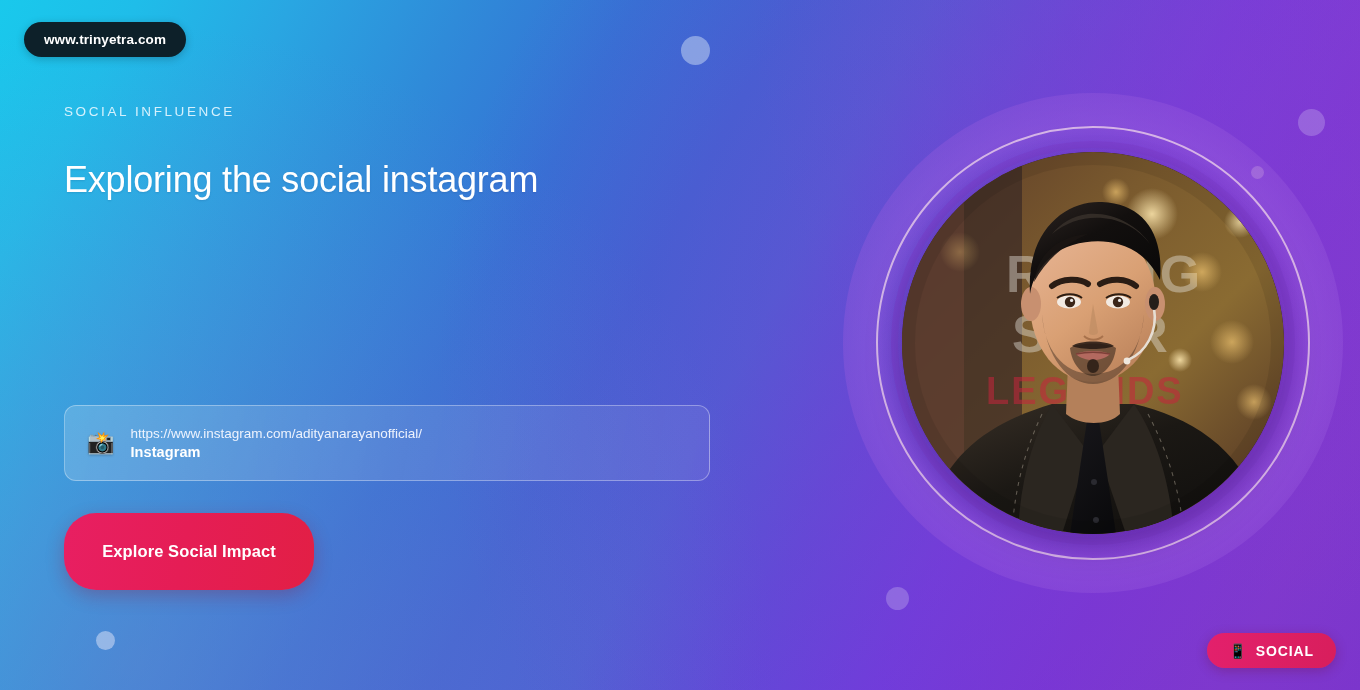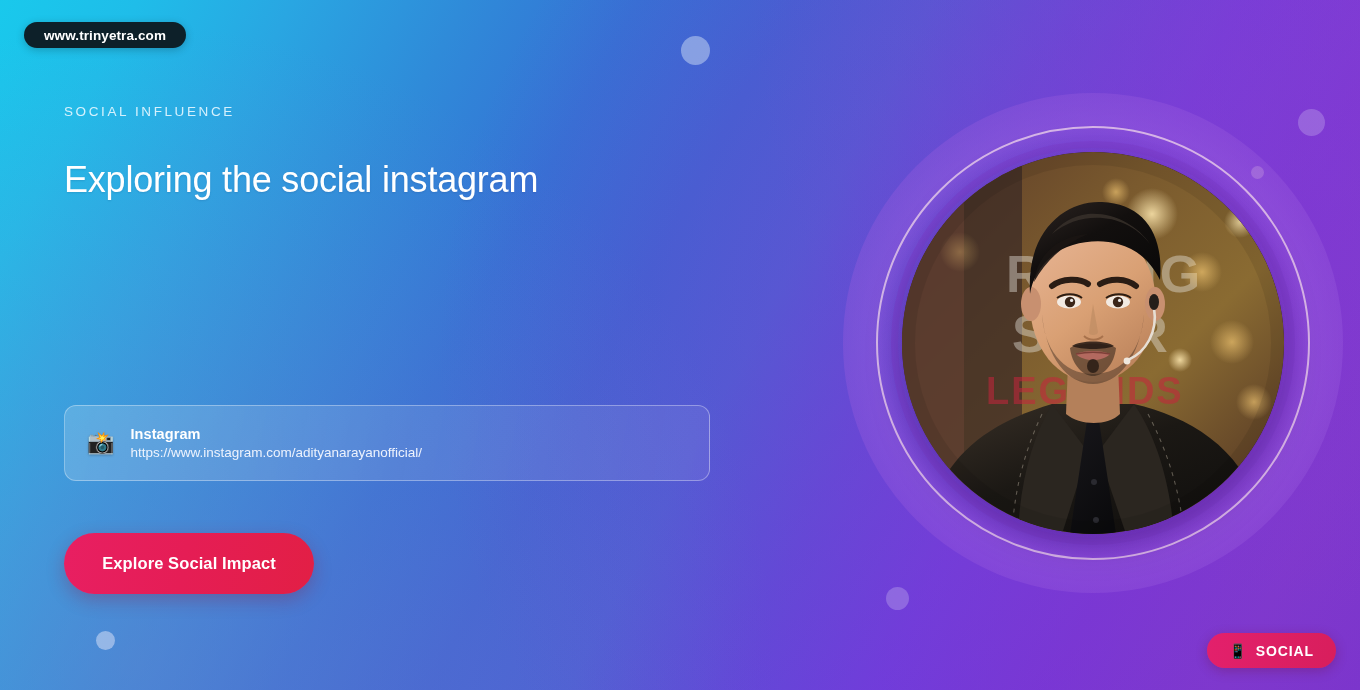--- a/index.html
+++ b/index.html
@@ -40,21 +40,21 @@
       radial-gradient(circle at 100% 0%, rgba(140,64,210,.45) 0%, rgba(140,64,210,0) 40%);
     pointer-events:none;
   }
 
   
   .dot { position:absolute; border-radius:50%; pointer-events:none; }
 
   
   #url-badge {
     position:absolute; left:24px; top:22px;
-    height:26px; display:flex; align-items:center;
+    height:35px; display:flex; align-items:center;
     padding:0 20px;
     background:#0d2029;
     border-radius:18px;
     color:#ffffff;
     font-size:13.5px; font-weight:bold;
     letter-spacing:.1px;
     box-shadow:0 2px 8px rgba(0,0,0,.22);
     z-index:6;
   }
 
@@ -111,34 +111,33 @@
     z-index:5;
   }
   #social-icon { font-size:22px; line-height:1; margin-right:16px; filter:drop-shadow(0 1px 1px rgba(0,0,0,.25)); }
   #social-texts { display:flex; flex-direction:column; gap:3px; }
   #social-name { color:#ffffff; font-size:14.5px; font-weight:bold; letter-spacing:.1px; }
   #social-url  { color:#f2f6ff; font-size:13.5px; font-weight:400; letter-spacing:0; opacity:.97; }
 
   
   #cta {
     position:absolute; left:64px; top:513px;
-    height:61px; min-width:250px;
+    height:77px; min-width:250px;
     padding:0 34px;
     display:flex; align-items:center; justify-content:center;
     background:linear-gradient(100deg,#e81f62 0%,#e51d55 48%,#e21f45 100%);
     color:#ffffff;
     font-size:16.5px; font-weight:bold;
     letter-spacing:.1px;
     border:none;
     border-radius:32px;
     cursor:pointer;
     box-shadow:0 6px 18px rgba(140,20,60,.30);
     z-index:5;
     font-family:"Liberation Sans", sans-serif;
-    margin-top:20px;
   }
 
   
   #portrait-wrap {
     position:absolute; left:843px; top:93px;
     width:500px; height:500px;
     z-index:4;
   }
   #glow-outer {
     position:absolute; inset:0;
@@ -204,22 +203,22 @@
   <div id="left">
     <div id="eyebrow">SOCIAL INFLUENCE</div>
     <div id="headline">
       <span class="l1">Exploring the social instagram</span>
     </div>
   </div>
 
   <div id="social-card">
     <span id="social-icon">📸</span>
     <div id="social-texts">
+      <span id="social-url">https://www.instagram.com/adityanarayanofficial/</span>
       <span id="social-name">Instagram</span>
-      <span id="social-url">https://www.instagram.com/adityanarayanofficial/</span>
     </div>
   </div>
 
   <button id="cta">Explore Social Impact</button>
 
   <div id="portrait-wrap">
     <div id="glow-outer"></div>
     <div id="ring-mid"></div>
     <div id="ring-thin"></div>
     <div id="photo">

